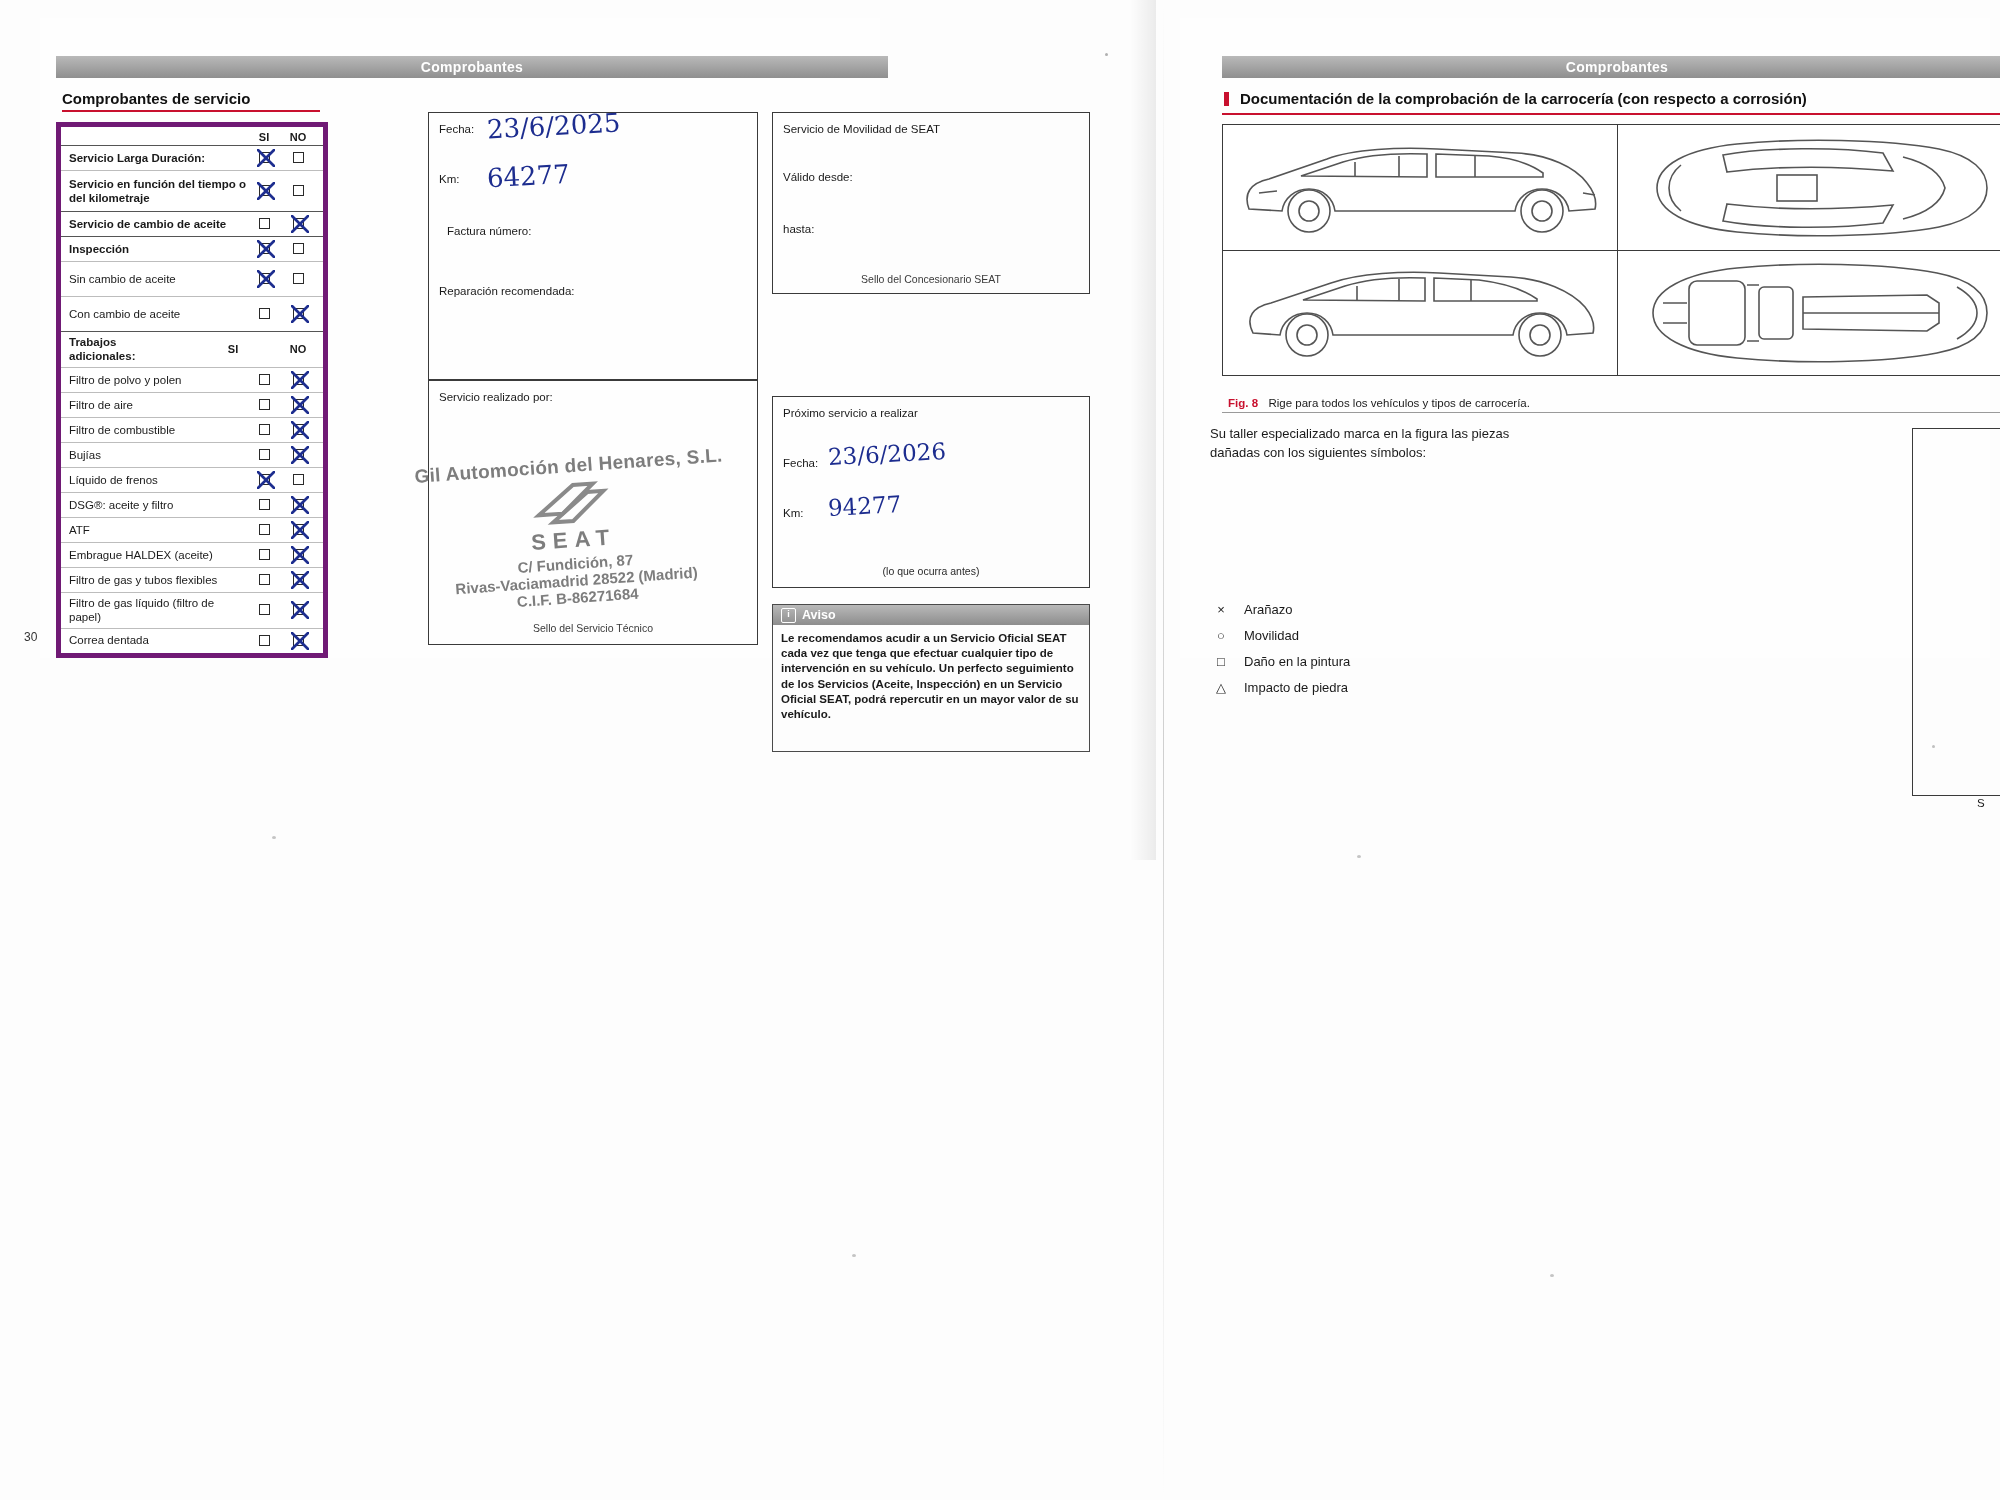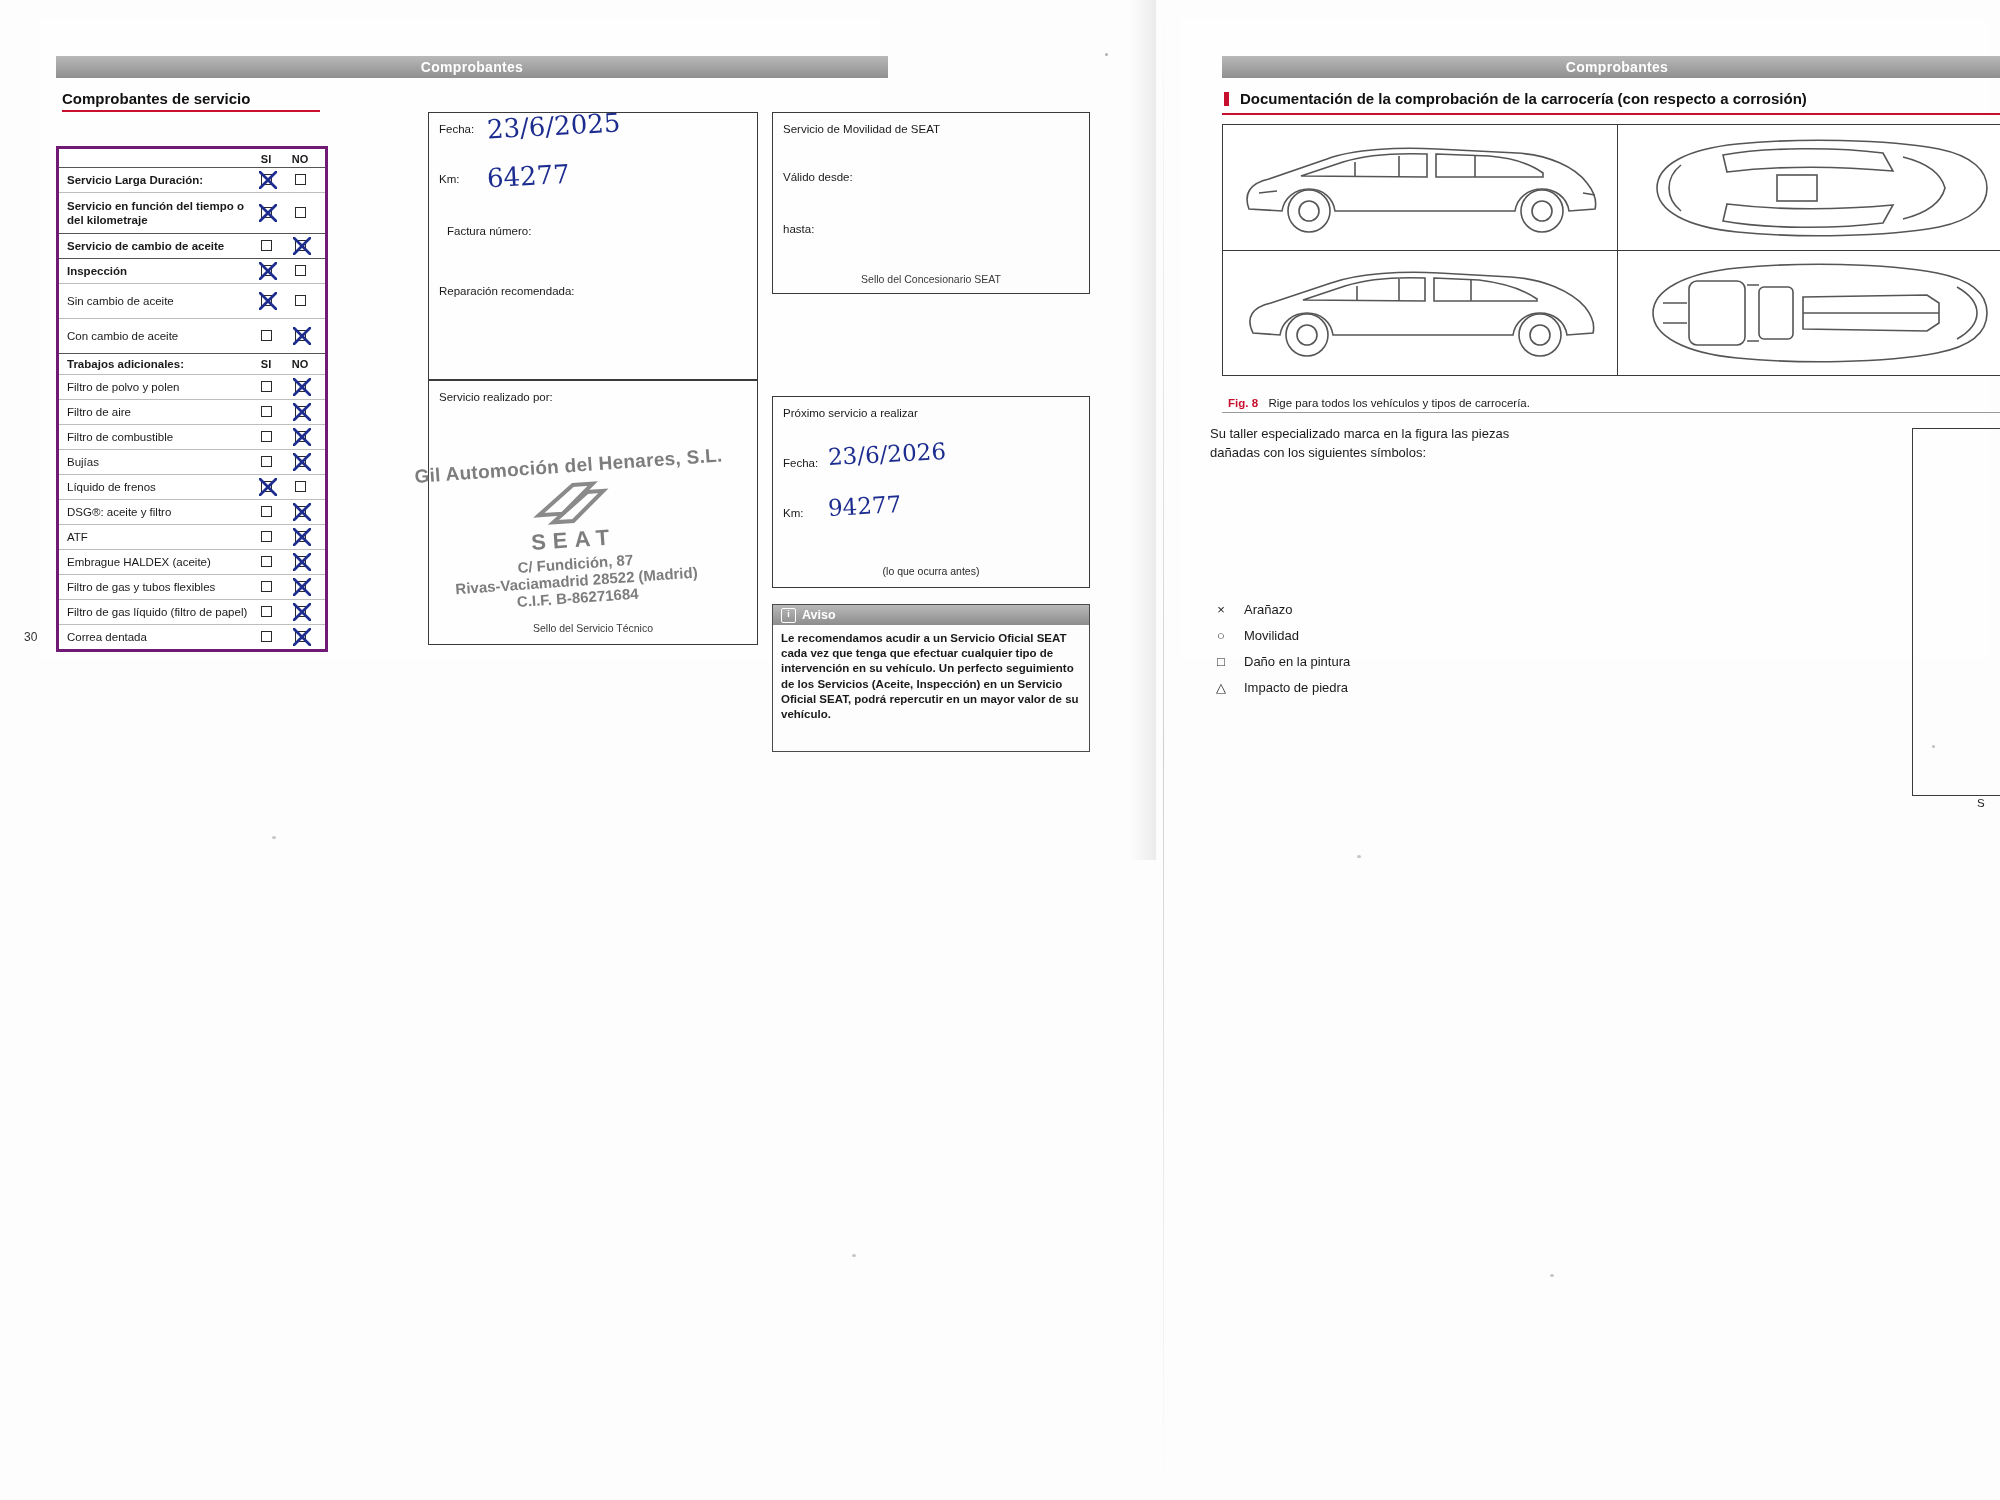--- a/index.html
+++ b/index.html
@@ -39,21 +39,21 @@
     width:11px;height:11px;border:1px solid #2a2a2a;display:inline-block;
     position:relative;box-sizing:border-box;background:#fff;
   }
   .cb.x::after{
     content:"";position:absolute;left:-3px;top:-4px;width:18px;height:18px;
     background:
       linear-gradient(to bottom right,transparent 44%,#1d2d8f 45%,#1d2d8f 55%,transparent 56%),
       linear-gradient(to bottom left,transparent 44%,#1d2d8f 45%,#1d2d8f 55%,transparent 56%);
   }
   
-  .svc-table{position:absolute;width:272px;border:3px solid #701a75;box-sizing:border-box;background:#fff;margin-top:24px;}
+  .svc-table{position:absolute;width:272px;border:5px solid #701a75;box-sizing:border-box;background:#fff;}
   .svc-row{display:flex;align-items:center;min-height:22px;padding:3px 8px;box-sizing:border-box;}
   .svc-row .nm{flex:1;font-size:11.5px;line-height:1.25;}
   .svc-row .col{width:34px;text-align:center;}
   .rule{height:1px;background:#555;}
   .rule.light{background:#bdbdbd;}
   .colhdr{font-size:11px;font-weight:bold;}
   
   .carbox{border:1px solid #3a3a3a;box-sizing:border-box;background:#fff;}
   .carcell{position:relative;}
   .vline{position:absolute;background:#3a3a3a;width:1px;}
@@ -142,21 +142,21 @@
     </div>
     <div class="rule light"></div>
 
     <div class="svc-row" style="min-height:34px;">
       <div class="nm">Con cambio de aceite</div>
       <div class="col"><span class="cb"></span></div>
       <div class="col"><span class="cb x"></span></div>
     </div>
     <div class="rule"></div>
 
-    <div class="svc-row" style="min-height:20px;">
+    <div class="svc-row" style="min-height:20px;gap:31px;">
       <div class="nm" style="font-weight:bold;">Trabajos adicionales:</div>
       <div class="col colhdr">SI</div>
       <div class="col colhdr">NO</div>
     </div>
     <div class="rule light"></div>
 
     <div class="svc-row">
       <div class="nm">Filtro de polvo y polen</div>
       <div class="col"><span class="cb"></span></div>
       <div class="col"><span class="cb x"></span></div>

